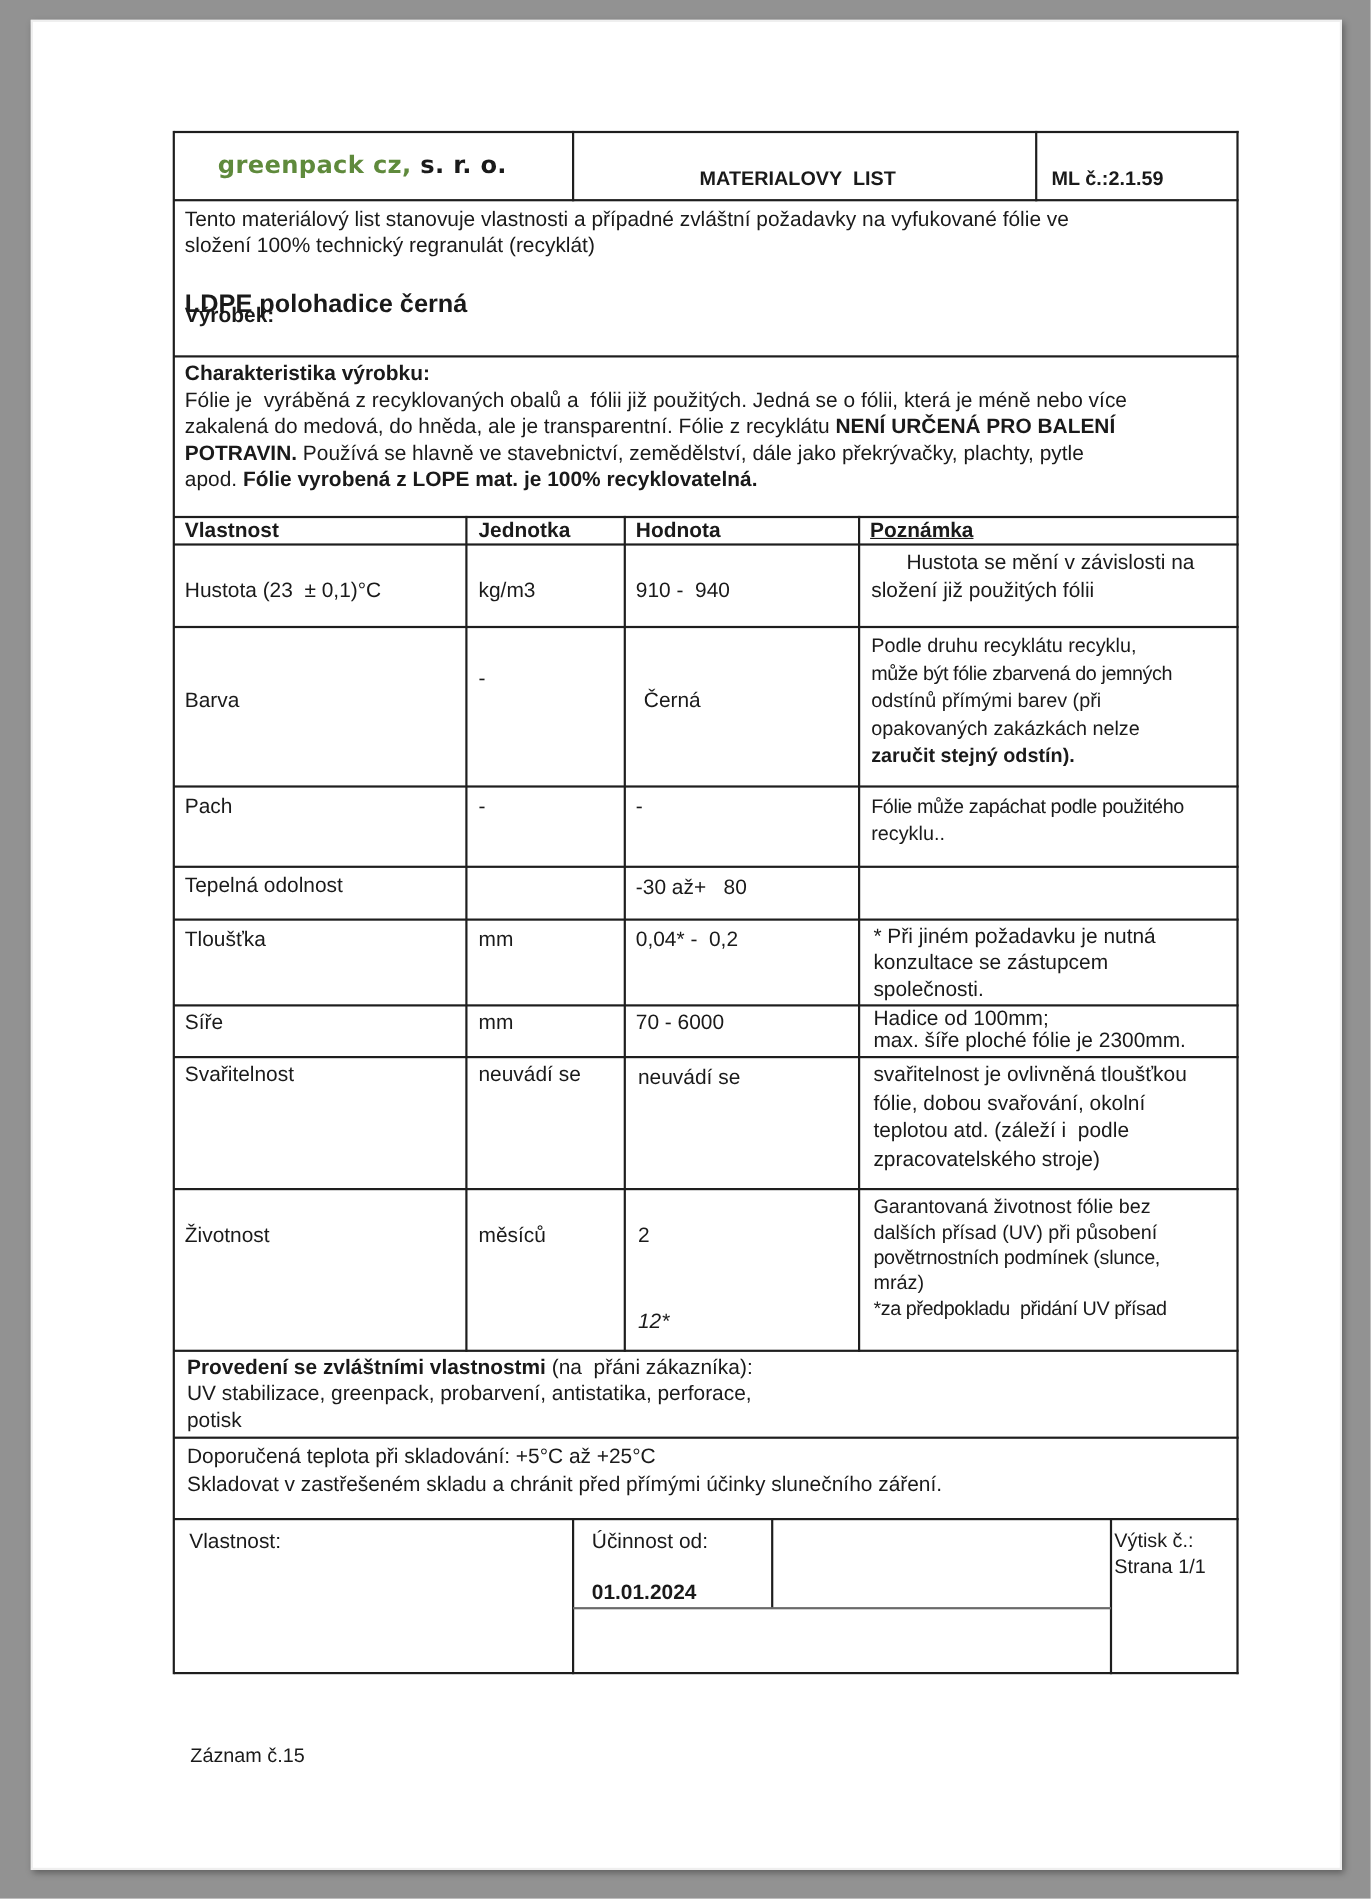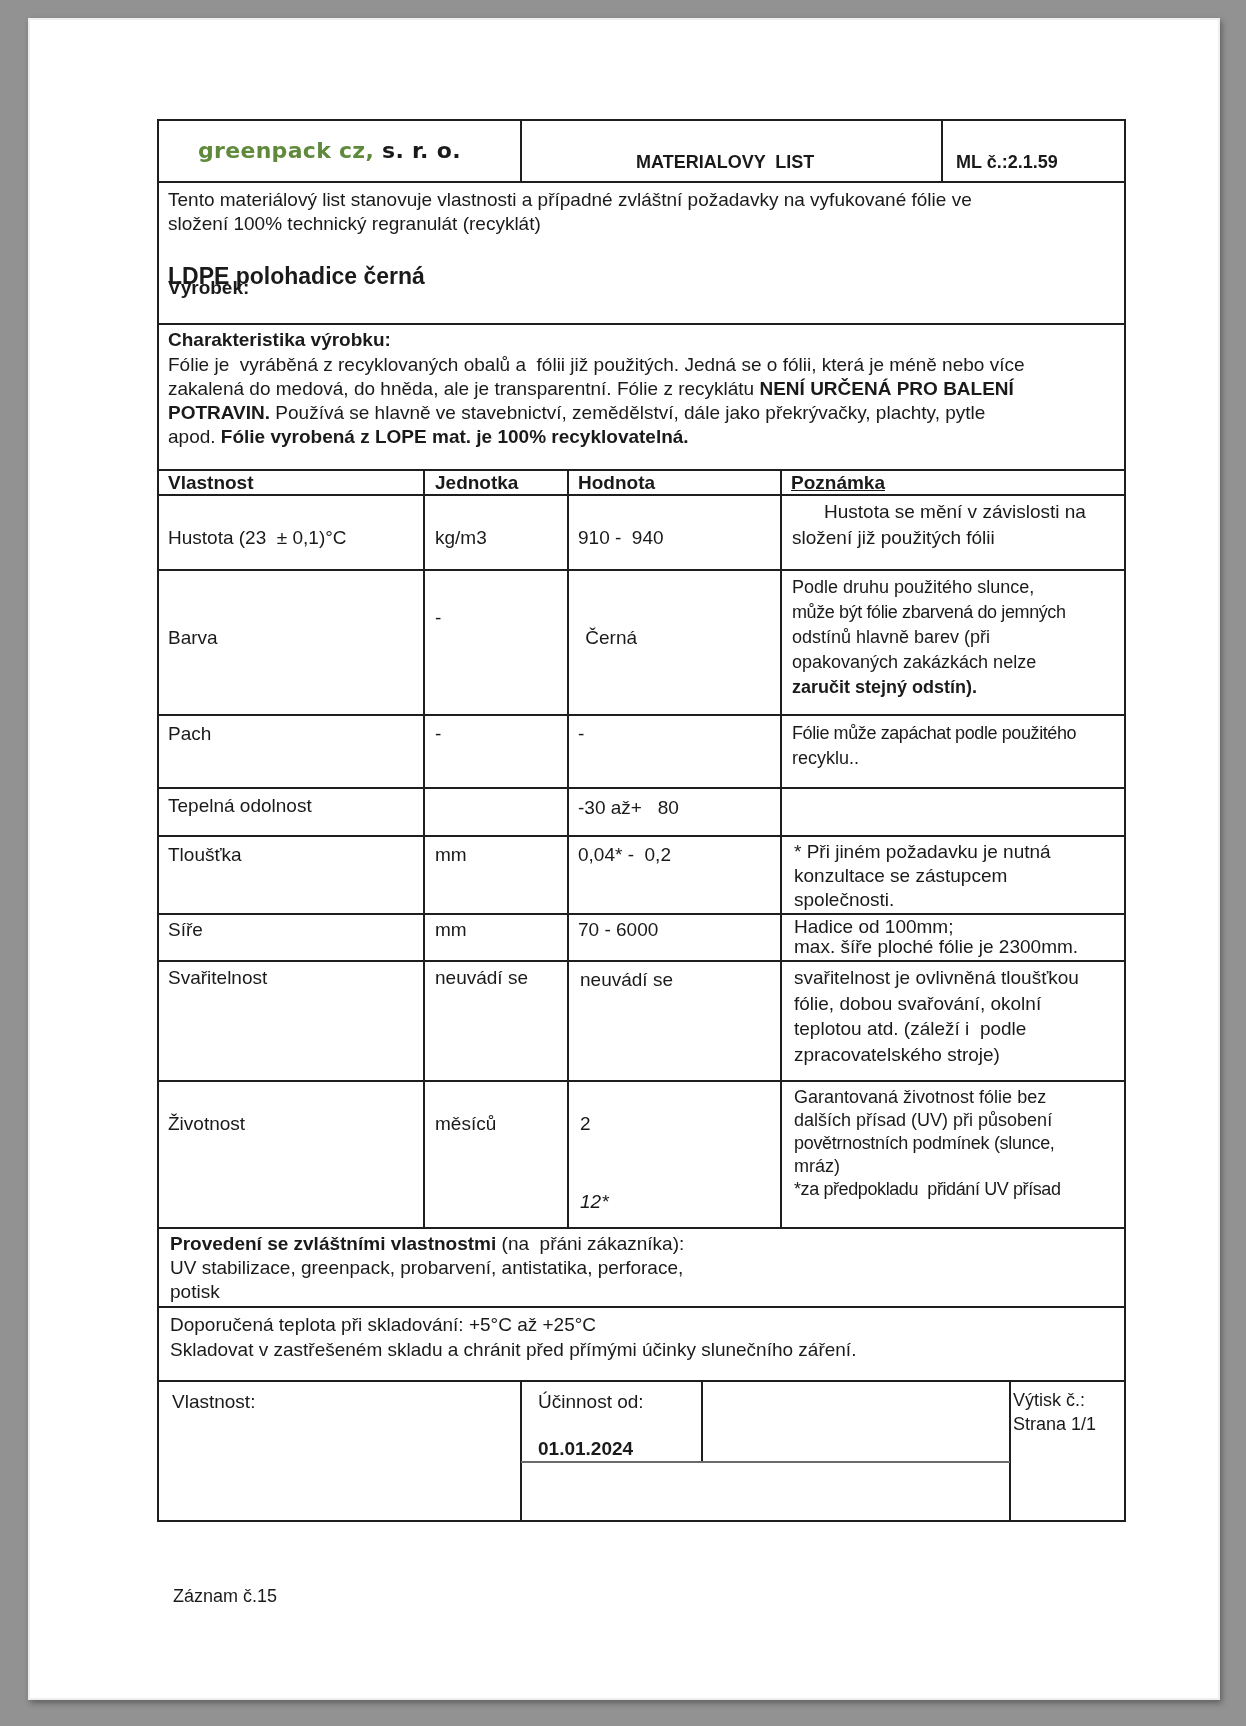--- a/index.html
+++ b/index.html
@@ -84,23 +84,23 @@
   <div class="txt" style="left:435px; top:526px;">kg/m3</div>
   <div class="txt pre" style="left:578px; top:526px;">910 -  940</div>
   <div class="txt" style="left:792px; top:500px;margin-left:32px;">Hustota se mění v závislosti na</div>
   <div class="txt" style="left:792px; top:526px;">složení již použitých fólii</div>
 </div>
 
 <div>
   <div class="txt" style="left:168px; top:626px;">Barva</div>
   <div class="txt" style="left:435px; top:606px;">-</div>
   <div class="txt pre" style="left:580px; top:626px;"> Černá</div>
-  <div class="txt-sm" style="left:792px; top:576px;">Podle druhu použitého slunce,</div>
+  <div class="txt-sm" style="left:792px; top:576px;">Podle druhu recyklátu recyklu,</div>
   <div class="txt-sm" style="left:792px; top:601px; letter-spacing:-0.4px;">může být fólie zbarvená do jemných</div>
-  <div class="txt-sm" style="left:792px; top:626px;">odstínů hlavně barev (při</div>
+  <div class="txt-sm" style="left:792px; top:626px;">odstínů přímými barev (při</div>
   <div class="txt-sm" style="left:792px; top:651px;">opakovaných zakázkách nelze</div>
   <div class="txt-sm" style="left:792px; top:676px;font-weight:bold;">zaručit stejný odstín).</div>
 </div>
 
 <div>
   <div class="txt" style="left:168px; top:722px;">Pach</div>
   <div class="txt" style="left:435px; top:722px;">-</div>
   <div class="txt" style="left:578px; top:722px;">-</div>
   <div class="txt-sm" style="left:792px; top:722px; letter-spacing:-0.4px;">Fólie může zapáchat podle použitého</div>
   <div class="txt-sm" style="left:792px; top:747px;">recyklu..</div>

